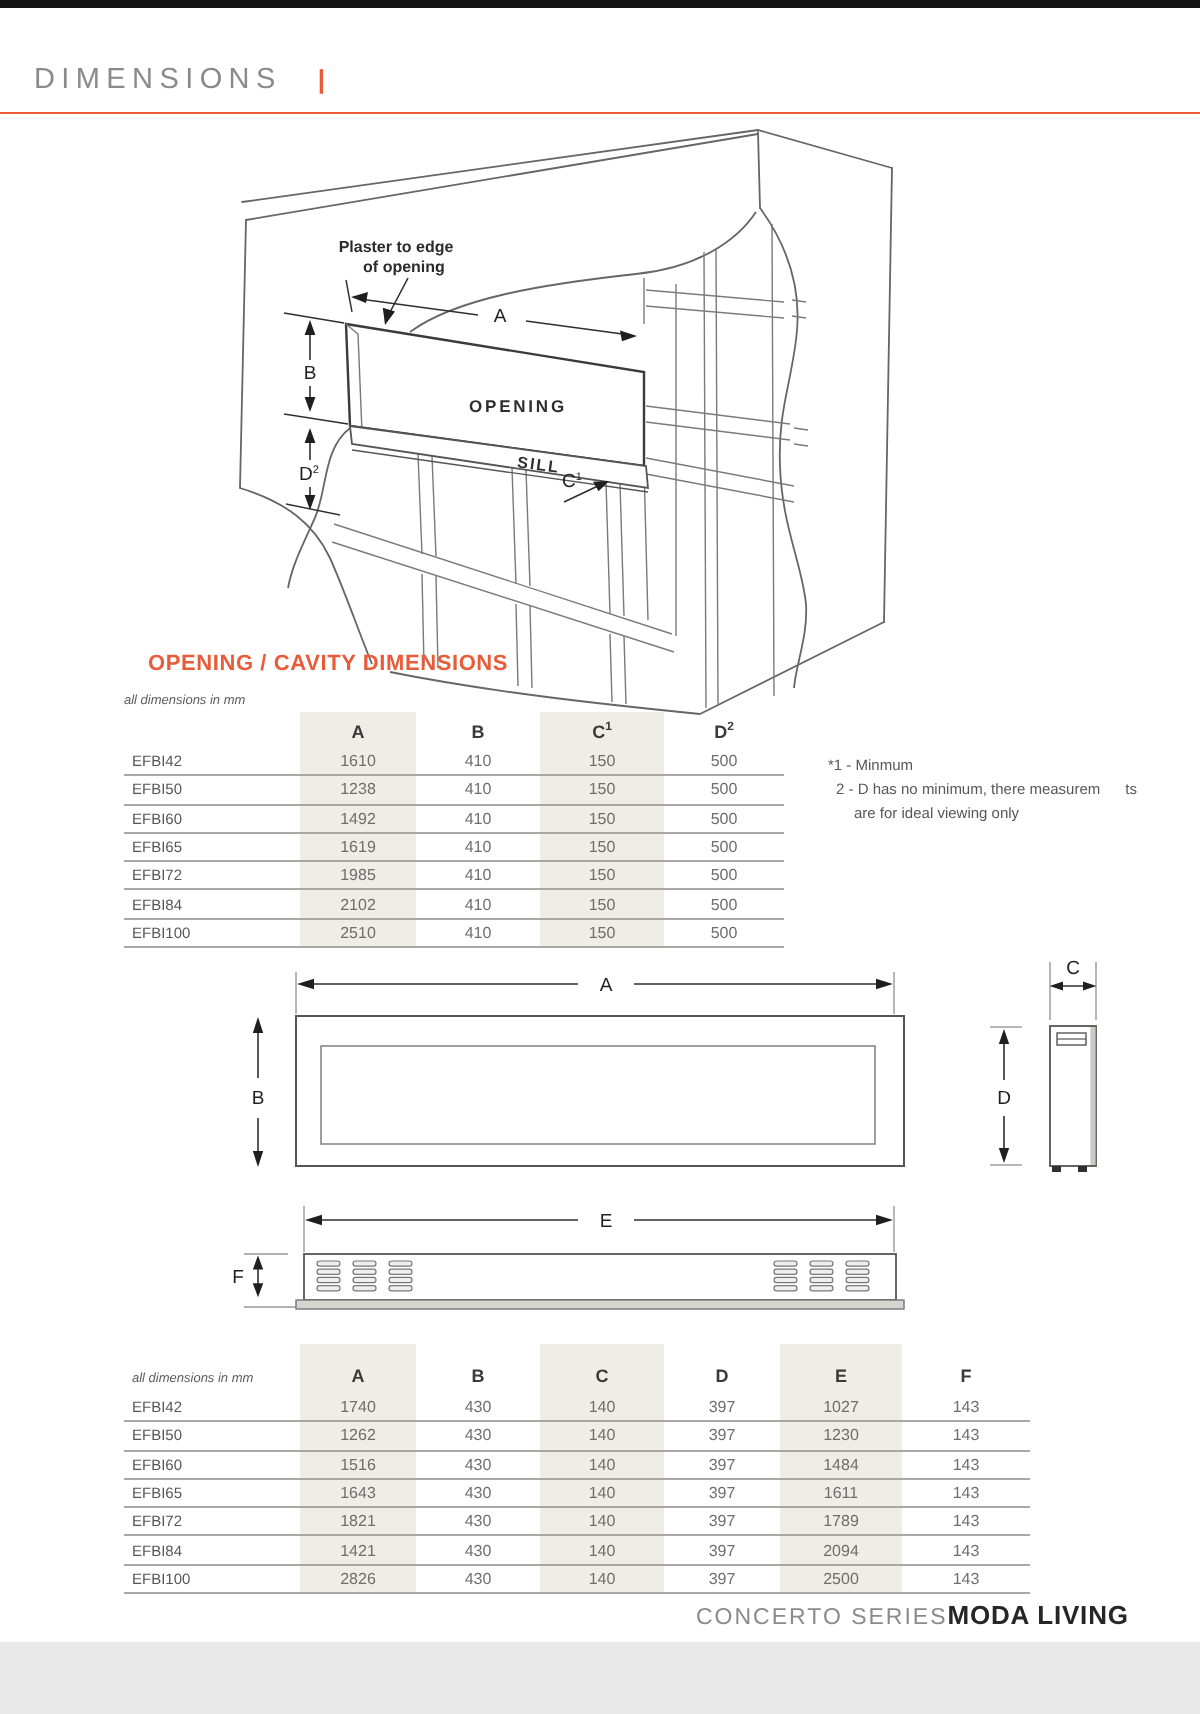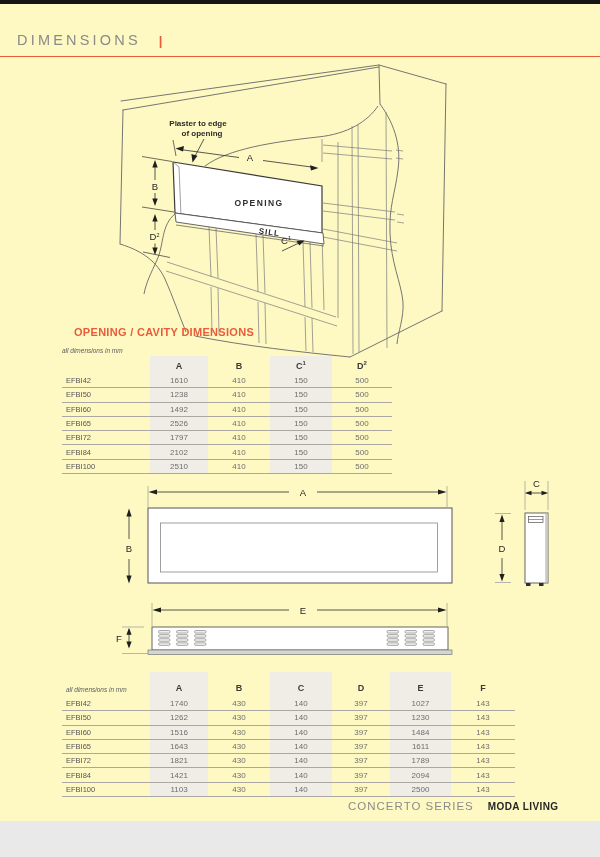--- a/index.html
+++ b/index.html
@@ -1,16 +1,16 @@
 <!DOCTYPE html>
 <html><head>
 <meta charset="utf-8">
 <style>
   html,body{margin:0;padding:0;background:#e9e9e9;}
-  .page{position:relative;width:600px;height:821px;background:#fef9c3;overflow:hidden;
+  .page{position:relative;width:600px;height:821px;background:#ffffff;overflow:hidden;
         font-family:"Liberation Sans",sans-serif;}
   .top-edge{position:absolute;top:0;left:0;width:600px;height:4px;background:#141414;}
   
   .hdr{position:absolute;top:32px;left:17px;display:flex;align-items:baseline;gap:18px;}
   .hdr-title{font-size:14.5px;letter-spacing:3.2px;color:#8a8a8a;}
   .hdr-bar{font-size:13px;color:#E85C3A;font-weight:700;}
   .hdr-rule{position:absolute;top:56px;left:0;width:600px;height:1.4px;background:#E85C3A;}
   
   .iso-svg{position:absolute;left:90px;top:58px;}
   .views-svg{position:absolute;left:90px;top:470px;}
@@ -35,23 +35,23 @@
   th{font-size:9px;font-weight:700;color:#3a3a3a;text-align:center;padding:0;vertical-align:bottom;}
   .t1 th{height:15px;padding-bottom:3px;}
   .t2 th{height:21px;padding-bottom:4px;}
   th sup{font-size:6px;}
   td{font-size:8px;color:#6e6e6e;text-align:center;height:13.3px;padding:0;
      border-bottom:1px solid #aba8a3;}
   td.model{text-align:left;color:#565656;font-size:7.5px;padding-left:4px;margin-left:13px;}
   th.units{font-size:6.5px;font-style:italic;font-weight:400;color:#5c5c5c;text-align:left;padding-left:4px;}
   .band{background:#f0ede7;}
   
-  .footer{position:absolute;left:348px;top:800px;display:flex;align-items:flex-end;gap:14px;}
+  .footer{position:absolute;left:348px;top:800px;display:flex;align-items:flex-end;}
   .footer-series{font-size:11.5px;letter-spacing:1px;color:#8b8b8b;}
-  .footer-brand{font-size:10px;letter-spacing:.4px;font-weight:700;color:#262626;}
+  .footer-brand{font-size:13px;letter-spacing:.4px;font-weight:700;color:#262626;}
 </style>
 </head>
 <body>
 
 <div class="page">
   <div class="top-edge"></div>
 
   <div class="hdr">
     <span class="hdr-title">DIMENSIONS</span>
     <span class="hdr-bar">|</span>
@@ -142,20 +142,25 @@
     <text class="dimtxt" x="250" y="161" text-anchor="middle">A</text>
     <text class="dimtxt" x="155" y="189.5" text-anchor="middle">B</text>
     <text class="dimtxt" x="149.5" y="240"><tspan>D</tspan><tspan class="suptxt" dy="-3.5">2</tspan></text>
     <text class="dimtxt" x="281" y="243.5"><tspan>C</tspan><tspan class="suptxt" dy="-3.5">1</tspan></text>
     <text class="capstxt" x="259" y="206" text-anchor="middle">OPENING</text>
     <text class="silltxt" x="269" y="235" text-anchor="middle" transform="rotate(7.5 269 235)">SILL</text>
   </svg>
 
   <div class="sec-heading">OPENING / CAVITY DIMENSIONS</div>
   <div class="units-note">all dimensions in mm</div>
+  <div class="notes">
+    <div class="note-line n1">*1 - Minmum</div>
+    <div class="note-line n2">2 - D has no minimum, there measurem      ts</div>
+    <div class="note-line n3">are for ideal viewing only</div>
+  </div>
 
   <table class="t1">
     <colgroup>
         <col style="width:88px">
         <col style="width:58px">
         <col style="width:62px">
         <col style="width:62px">
         <col style="width:60px">
       </colgroup>
     <thead>
@@ -184,28 +189,28 @@
         </tr>
         <tr>
           <td class="model">EFBI60</td>
           <td class="band">1492</td>
           <td>410</td>
           <td class="band">150</td>
           <td>500</td>
         </tr>
         <tr>
           <td class="model">EFBI65</td>
-          <td class="band">2526</td>
+          <td class="band">1619</td>
           <td>410</td>
           <td class="band">150</td>
           <td>500</td>
         </tr>
         <tr>
           <td class="model">EFBI72</td>
-          <td class="band">1797</td>
+          <td class="band">1985</td>
           <td>410</td>
           <td class="band">150</td>
           <td>500</td>
         </tr>
         <tr>
           <td class="model">EFBI84</td>
           <td class="band">2102</td>
           <td>410</td>
           <td class="band">150</td>
           <td>500</td>
@@ -380,21 +385,21 @@
           <td class="model">EFBI84</td>
           <td class="band">1421</td>
           <td>430</td>
           <td class="band">140</td>
           <td>397</td>
           <td class="band">2094</td>
           <td>143</td>
         </tr>
         <tr>
           <td class="model">EFBI100</td>
-          <td class="band">1103</td>
+          <td class="band">2826</td>
           <td>430</td>
           <td class="band">140</td>
           <td>397</td>
           <td class="band">2500</td>
           <td>143</td>
         </tr>
       </tbody>
   </table>
 
   <div class="footer">

